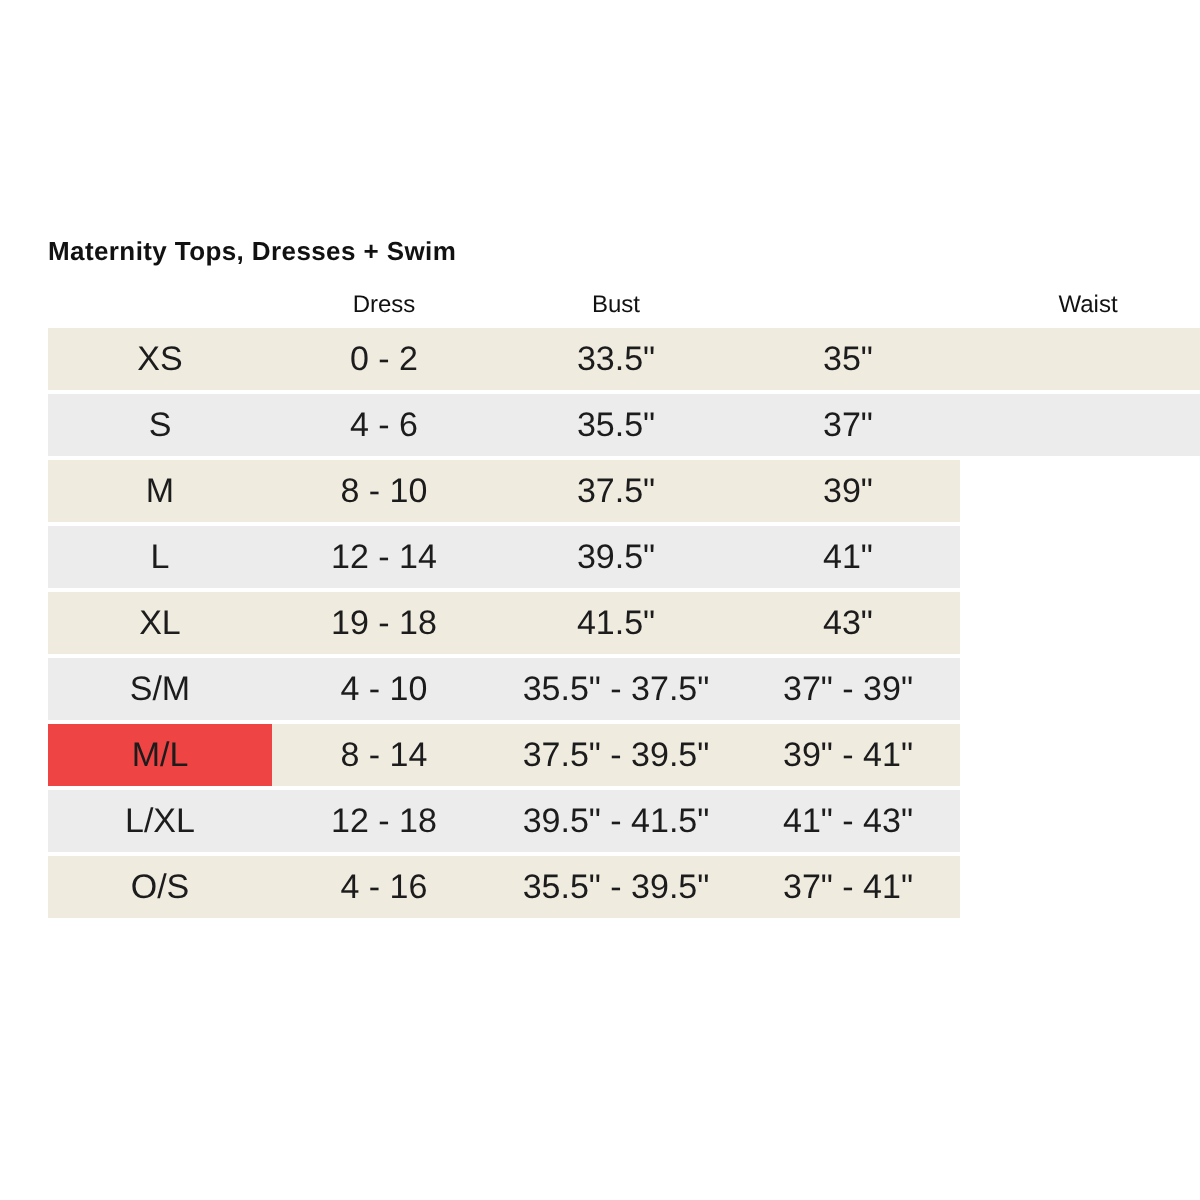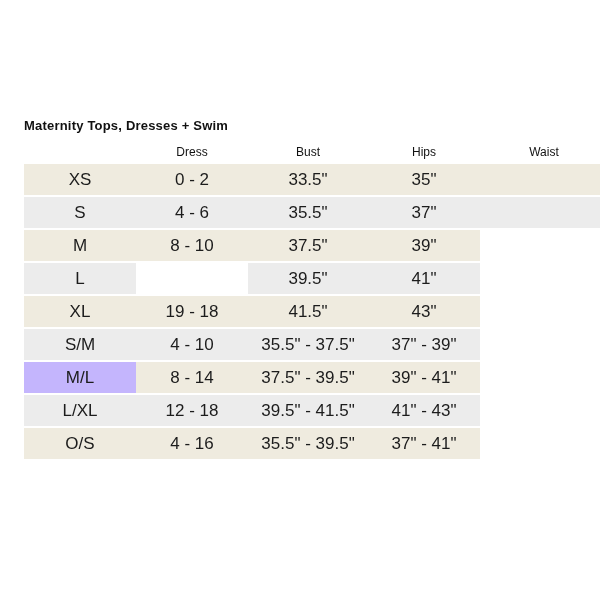--- a/index.html
+++ b/index.html
@@ -73,49 +73,49 @@
 
 <div class="page">
   <div class="content">
 
     <h2 class="chart-title">Maternity Tops, Dresses + Swim</h2>
 
     <div class="grid" id="size-grid">
       <div class="hcell" style="grid-column:1"></div>
       <div class="hcell" style="grid-column:2">Dress</div>
       <div class="hcell" style="grid-column:3">Bust</div>
-      <div class="hcell" style="grid-column:4">Hips</div>
       <div class="hcell" style="grid-column:5">Waist</div>
 
       <div class="cell" style="background: rgb(239, 235, 223); grid-area: 2 / 1;">XS</div>
         <div class="cell" style="background: rgb(239, 235, 223); grid-area: 2 / 2;">0 - 2</div>
         <div class="cell" style="background: rgb(239, 235, 223); grid-area: 2 / 3;">33.5"</div>
         <div class="cell" style="background: rgb(239, 235, 223); grid-area: 2 / 4;">35"</div>
         <div class="cell" style="background: rgb(239, 235, 223); grid-area: 2 / 5;"></div>
         <div class="cell" style="background: rgb(236, 236, 236); grid-area: 3 / 1;">S</div>
         <div class="cell" style="background: rgb(236, 236, 236); grid-area: 3 / 2;">4 - 6</div>
         <div class="cell" style="background: rgb(236, 236, 236); grid-area: 3 / 3;">35.5"</div>
         <div class="cell" style="background: rgb(236, 236, 236); grid-area: 3 / 4;">37"</div>
         <div class="cell" style="background: rgb(236, 236, 236); grid-area: 3 / 5;"></div>
         <div class="cell" style="background: rgb(239, 235, 223); grid-area: 4 / 1;">M</div>
         <div class="cell" style="background: rgb(239, 235, 223); grid-area: 4 / 2;">8 - 10</div>
         <div class="cell" style="background: rgb(239, 235, 223); grid-area: 4 / 3;">37.5"</div>
         <div class="cell" style="background: rgb(239, 235, 223); grid-area: 4 / 4;">39"</div>
         <div class="cell" style="background: rgb(236, 236, 236); grid-area: 5 / 1;">L</div>
+        <div class="cell" style="background: rgb(236, 236, 236); grid-area: 5 / 2;">12 - 14</div>
         <div class="cell" style="background: rgb(236, 236, 236); grid-area: 5 / 3;">39.5"</div>
         <div class="cell" style="background: rgb(236, 236, 236); grid-area: 5 / 4;">41"</div>
         <div class="cell" style="background: rgb(239, 235, 223); grid-area: 6 / 1;">XL</div>
         <div class="cell" style="background: rgb(239, 235, 223); grid-area: 6 / 2;">19 - 18</div>
         <div class="cell" style="background: rgb(239, 235, 223); grid-area: 6 / 3;">41.5"</div>
         <div class="cell" style="background: rgb(239, 235, 223); grid-area: 6 / 4;">43"</div>
         <div class="cell" style="background: rgb(236, 236, 236); grid-area: 7 / 1;">S/M</div>
         <div class="cell" style="background: rgb(236, 236, 236); grid-area: 7 / 2;">4 - 10</div>
         <div class="cell" style="background: rgb(236, 236, 236); grid-area: 7 / 3;">35.5" - 37.5"</div>
         <div class="cell" style="background: rgb(236, 236, 236); grid-area: 7 / 4;">37" - 39"</div>
-        <div class="cell" style="background: #c4b5fd; grid-area: 8 / 1;">M/L</div>
+        <div class="cell" style="background: #ef4444; grid-area: 8 / 1;">M/L</div>
         <div class="cell" style="background: rgb(239, 235, 223); grid-area: 8 / 2;">8 - 14</div>
         <div class="cell" style="background: rgb(239, 235, 223); grid-area: 8 / 3;">37.5" - 39.5"</div>
         <div class="cell" style="background: rgb(239, 235, 223); grid-area: 8 / 4;">39" - 41"</div>
         <div class="cell" style="background: rgb(236, 236, 236); grid-area: 9 / 1;">L/XL</div>
         <div class="cell" style="background: rgb(236, 236, 236); grid-area: 9 / 2;">12 - 18</div>
         <div class="cell" style="background: rgb(236, 236, 236); grid-area: 9 / 3;">39.5" - 41.5"</div>
         <div class="cell" style="background: rgb(236, 236, 236); grid-area: 9 / 4;">41" - 43"</div>
         <div class="cell" style="background: rgb(239, 235, 223); grid-area: 10 / 1;">O/S</div>
         <div class="cell" style="background: rgb(239, 235, 223); grid-area: 10 / 2;">4 - 16</div>
         <div class="cell" style="background: rgb(239, 235, 223); grid-area: 10 / 3;">35.5" - 39.5"</div>

